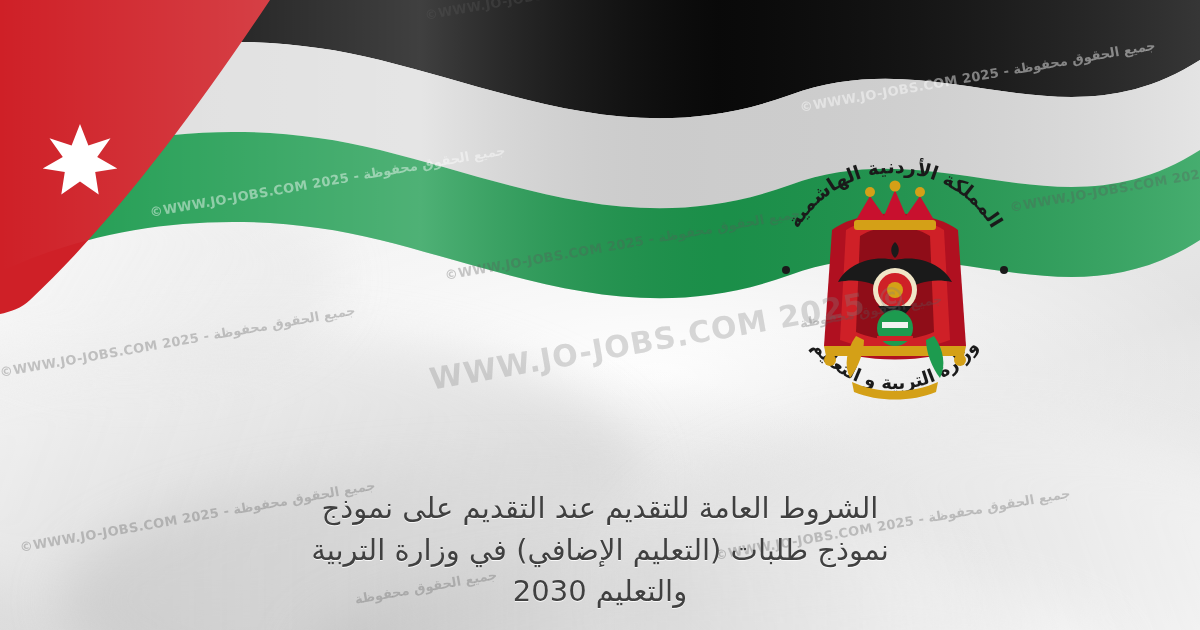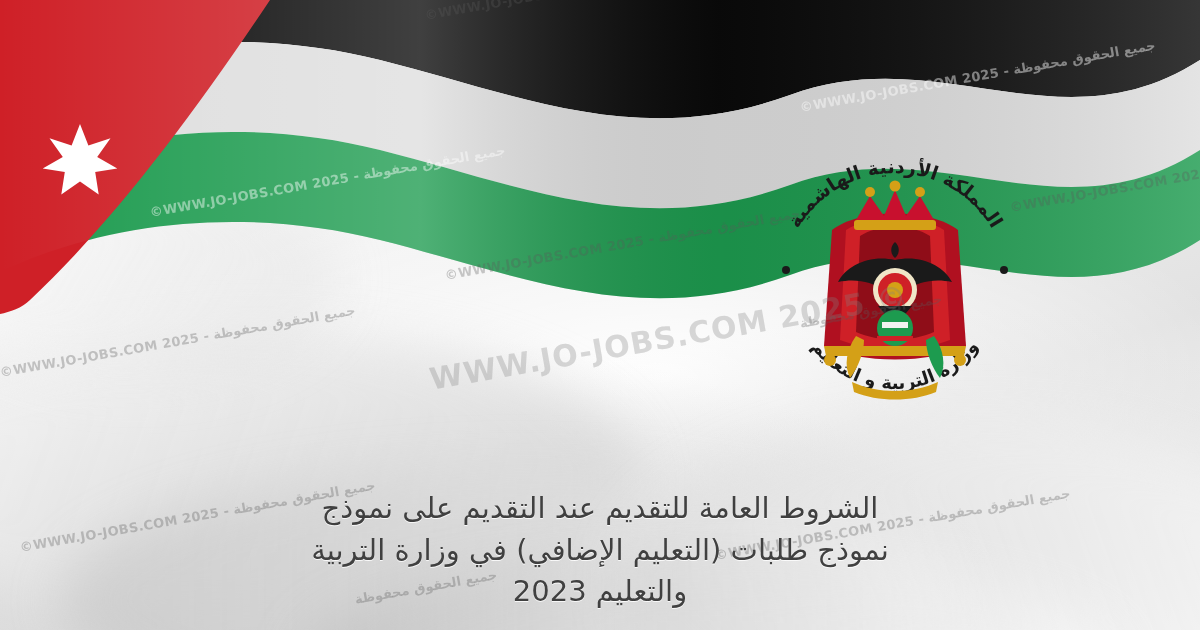--- a/index.html
+++ b/index.html
@@ -209,16 +209,16 @@
   <div class="wm dark rot" style="left:0px;   top:365px;">جميع الحقوق محفوظة - WWW.JO-JOBS.COM 2025©</div>
   <div class="wm dark rot" style="left:20px;  top:540px;">جميع الحقوق محفوظة - WWW.JO-JOBS.COM 2025©</div>
   <div class="wm dark rot" style="left:715px; top:548px;">جميع الحقوق محفوظة - WWW.JO-JOBS.COM 2025©</div>
   <div class="wm dark rot" style="left:355px; top:592px;">جميع الحقوق محفوظة</div>
   <div class="wm dark rot" style="left:800px; top:316px;">جميع الحقوق محفوظة</div>
   <div class="wm big rot" style="left:430px; top:362px;">© 2025 WWW.JO-JOBS.COM</div>
 
   <div class="title-block">
     <div class="title-line">الشروط العامة للتقديم عند التقديم على نموذج</div>
     <div class="title-line">نموذج طلبات (التعليم الإضافي) في وزارة التربية</div>
-    <div class="title-line">والتعليم 2023</div>
+    <div class="title-line">والتعليم 2030</div>
   </div>
 
 </div>
 
 </body></html>

